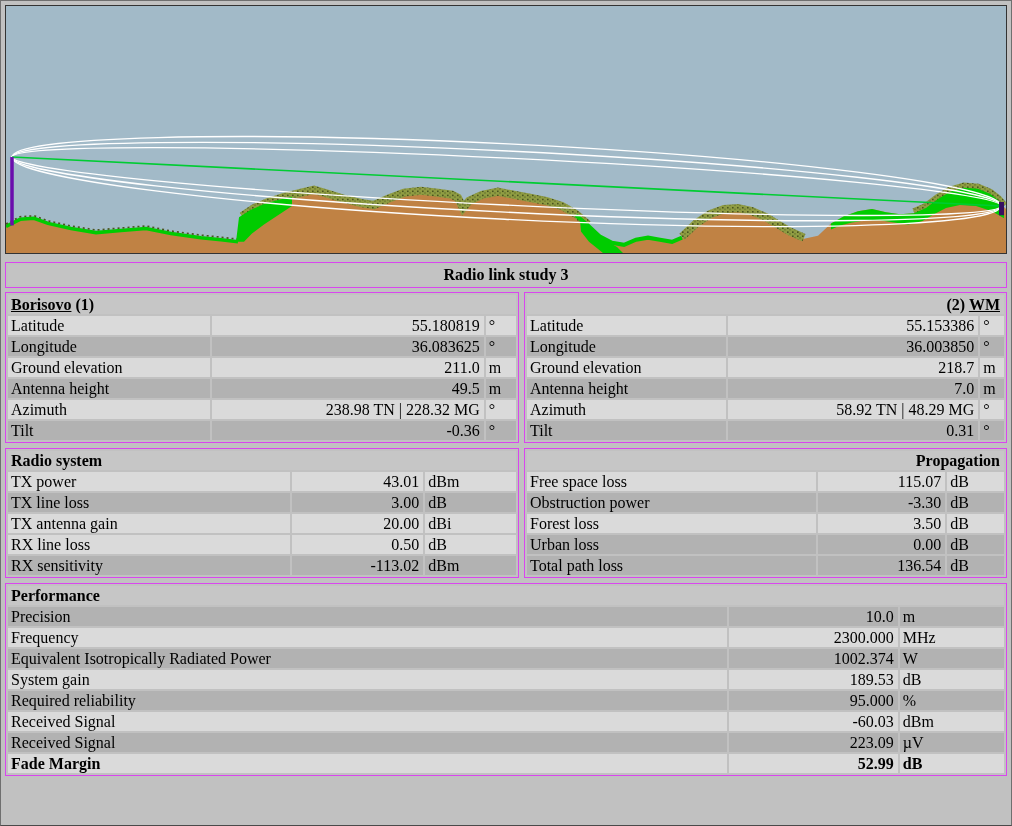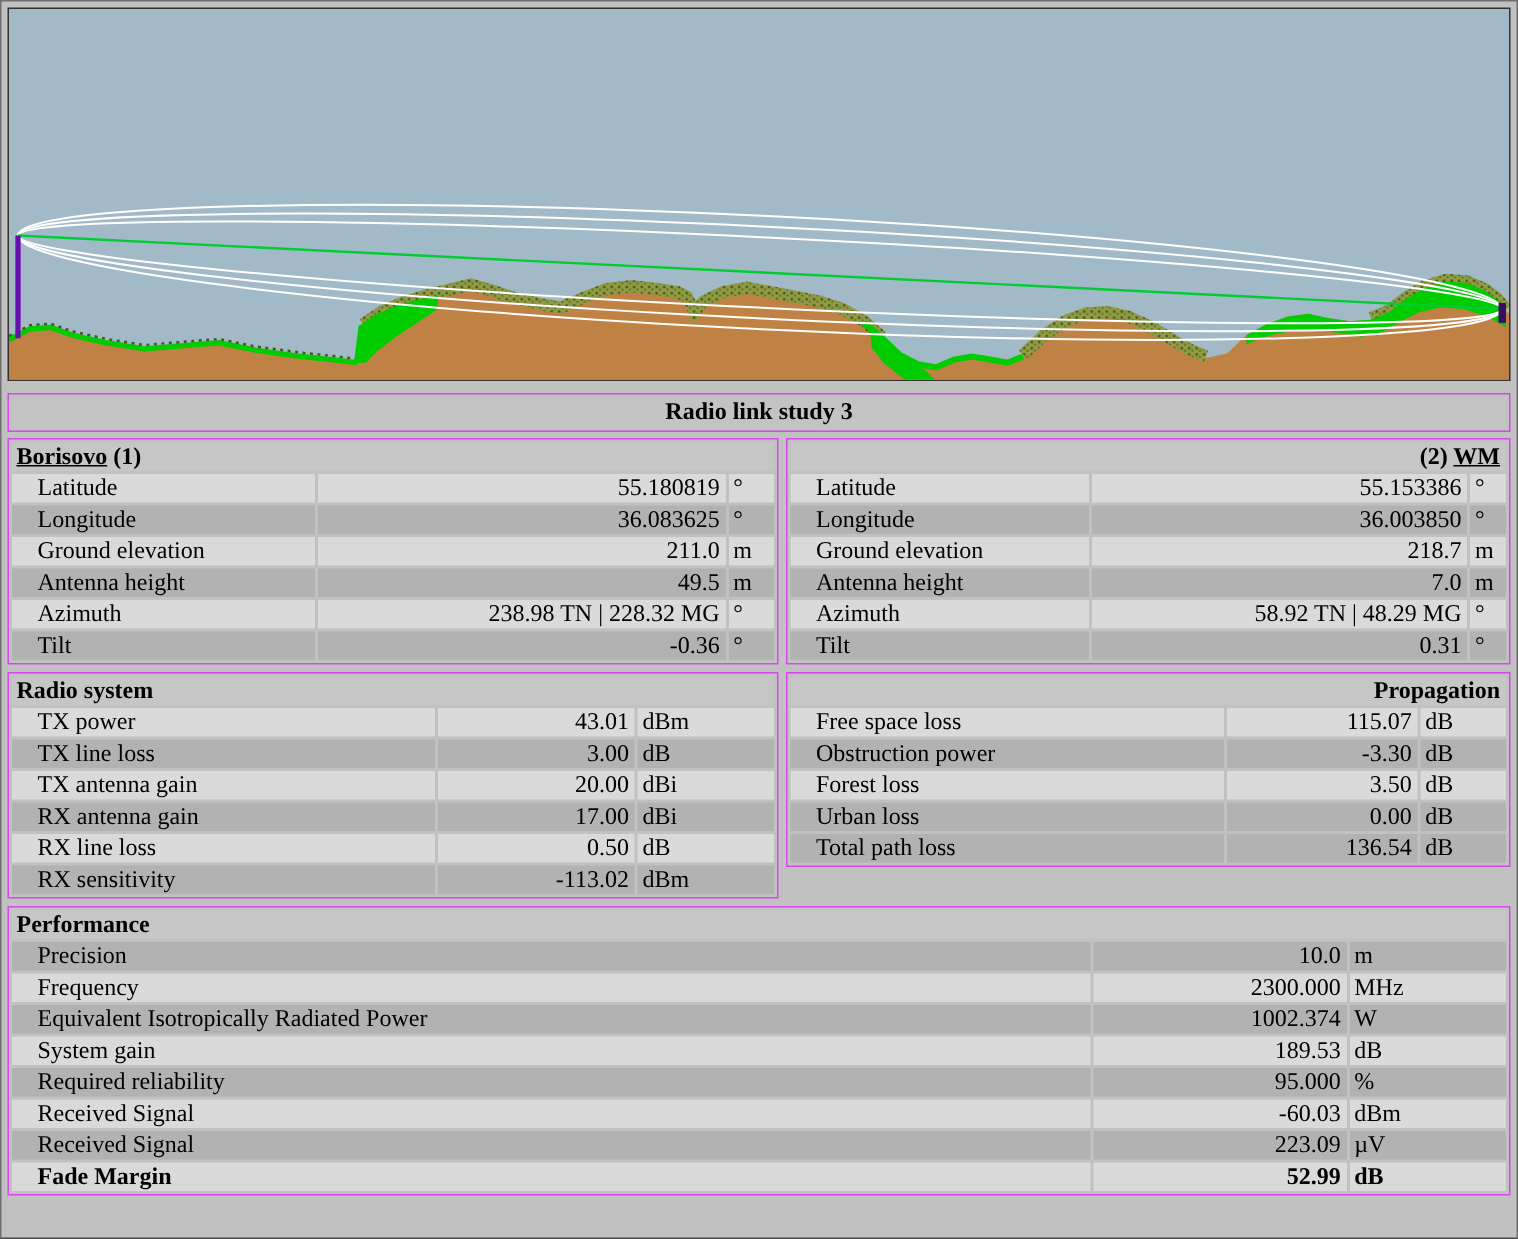--- a/index.html
+++ b/index.html
@@ -38,21 +38,21 @@
     font-size:16px;
     color:#000;
   }
   td{
     height:19px;
     line-height:19px;
     overflow:hidden;
     white-space:nowrap;
     padding:0;
   }
-  td.lbl{padding-left:17px;text-align:left;font-family:Liberation Serif, serif;}
+  td.lbl{padding-left:3px;text-align:left;font-family:Liberation Serif, serif;}
   td.val{padding-right:4px;text-align:right;}
   td.unit{padding-left:3px;text-align:left;}
   tr.lt td{background:#DADADA;}
   tr.dk td{background:#B2B2B2;}
   tr.hdr td{background:#C6C6C6;padding-left:3px;font-weight:bold;}
   tr.hdr td.right{text-align:right;padding-right:4px;}
   tr.b td{font-weight:bold;}
 
   .titlebar{margin-bottom:4px;}
   .titlebar td{
@@ -247,25 +247,20 @@
         <tr class="dk">
           <td class="lbl">TX line loss</td>
           <td class="val">3.00</td>
           <td class="unit">dB</td>
         </tr>
         <tr class="lt">
           <td class="lbl">TX antenna gain</td>
           <td class="val">20.00</td>
           <td class="unit">dBi</td>
         </tr>
-        <tr class="dk">
-          <td class="lbl">RX antenna gain</td>
-          <td class="val">17.00</td>
-          <td class="unit">dBi</td>
-        </tr>
         <tr class="lt">
           <td class="lbl">RX line loss</td>
           <td class="val">0.50</td>
           <td class="unit">dB</td>
         </tr>
         <tr class="dk">
           <td class="lbl">RX sensitivity</td>
           <td class="val">-113.02</td>
           <td class="unit">dBm</td>
         </tr>

